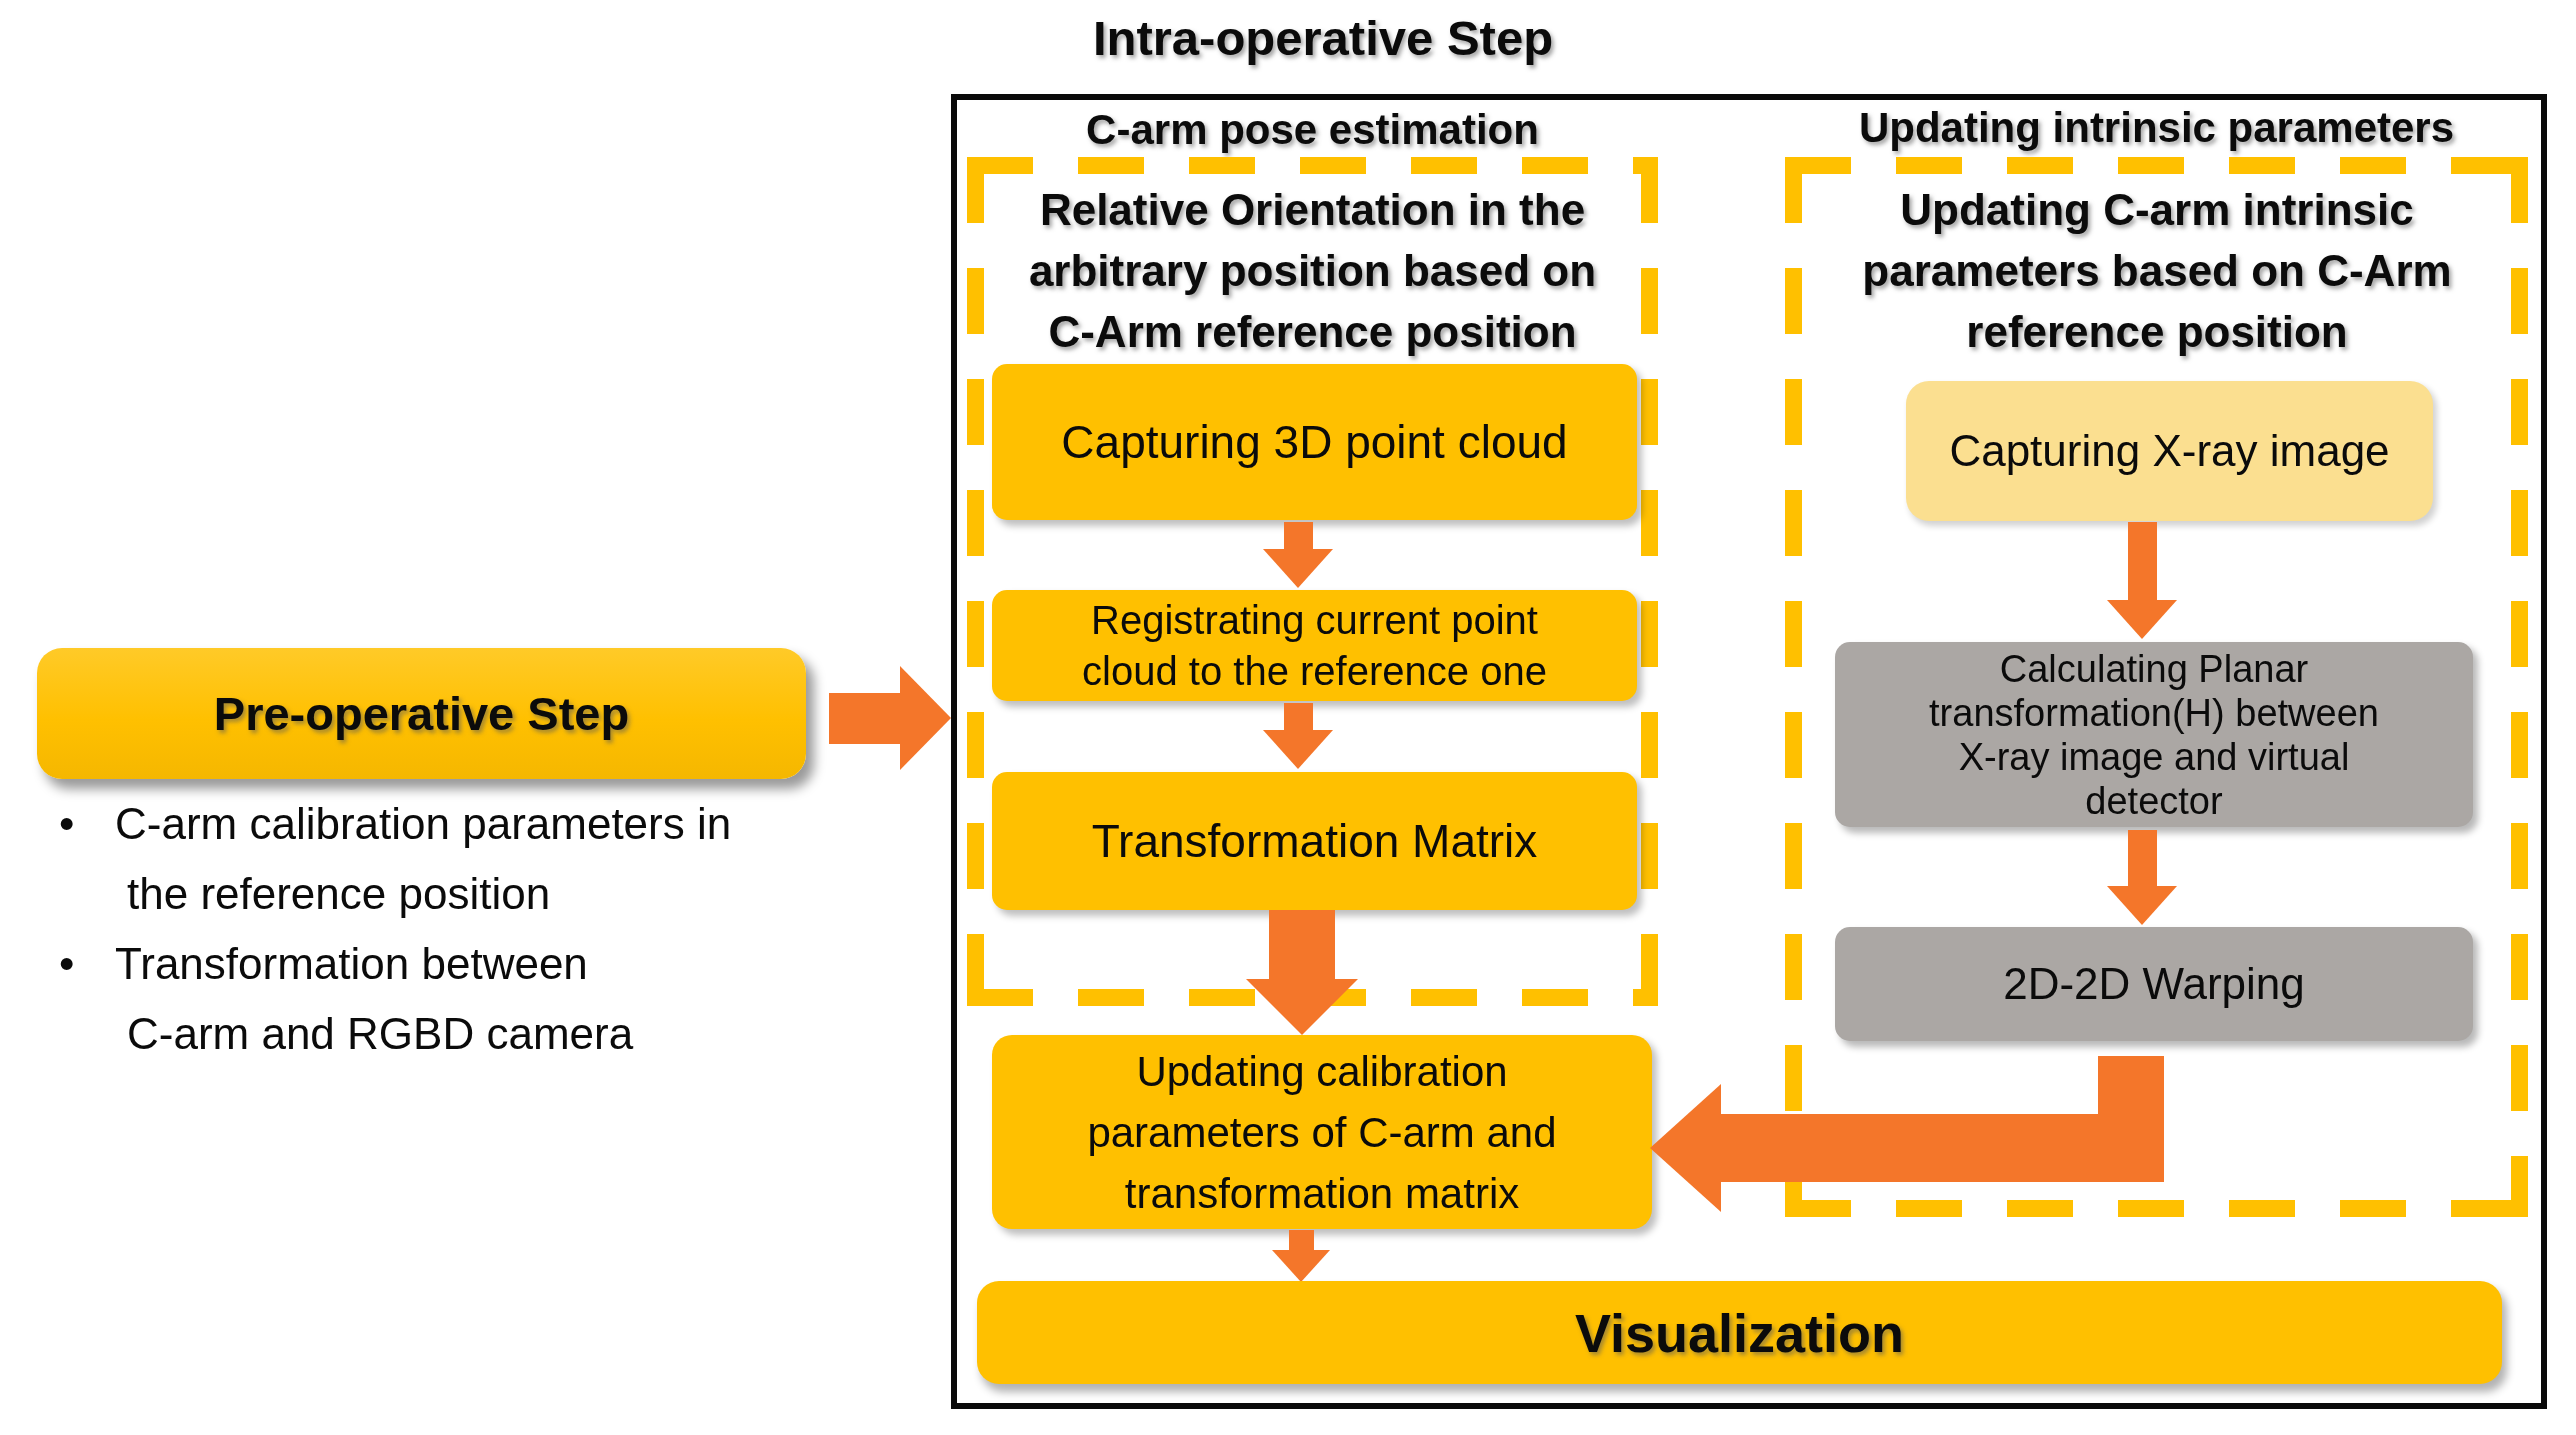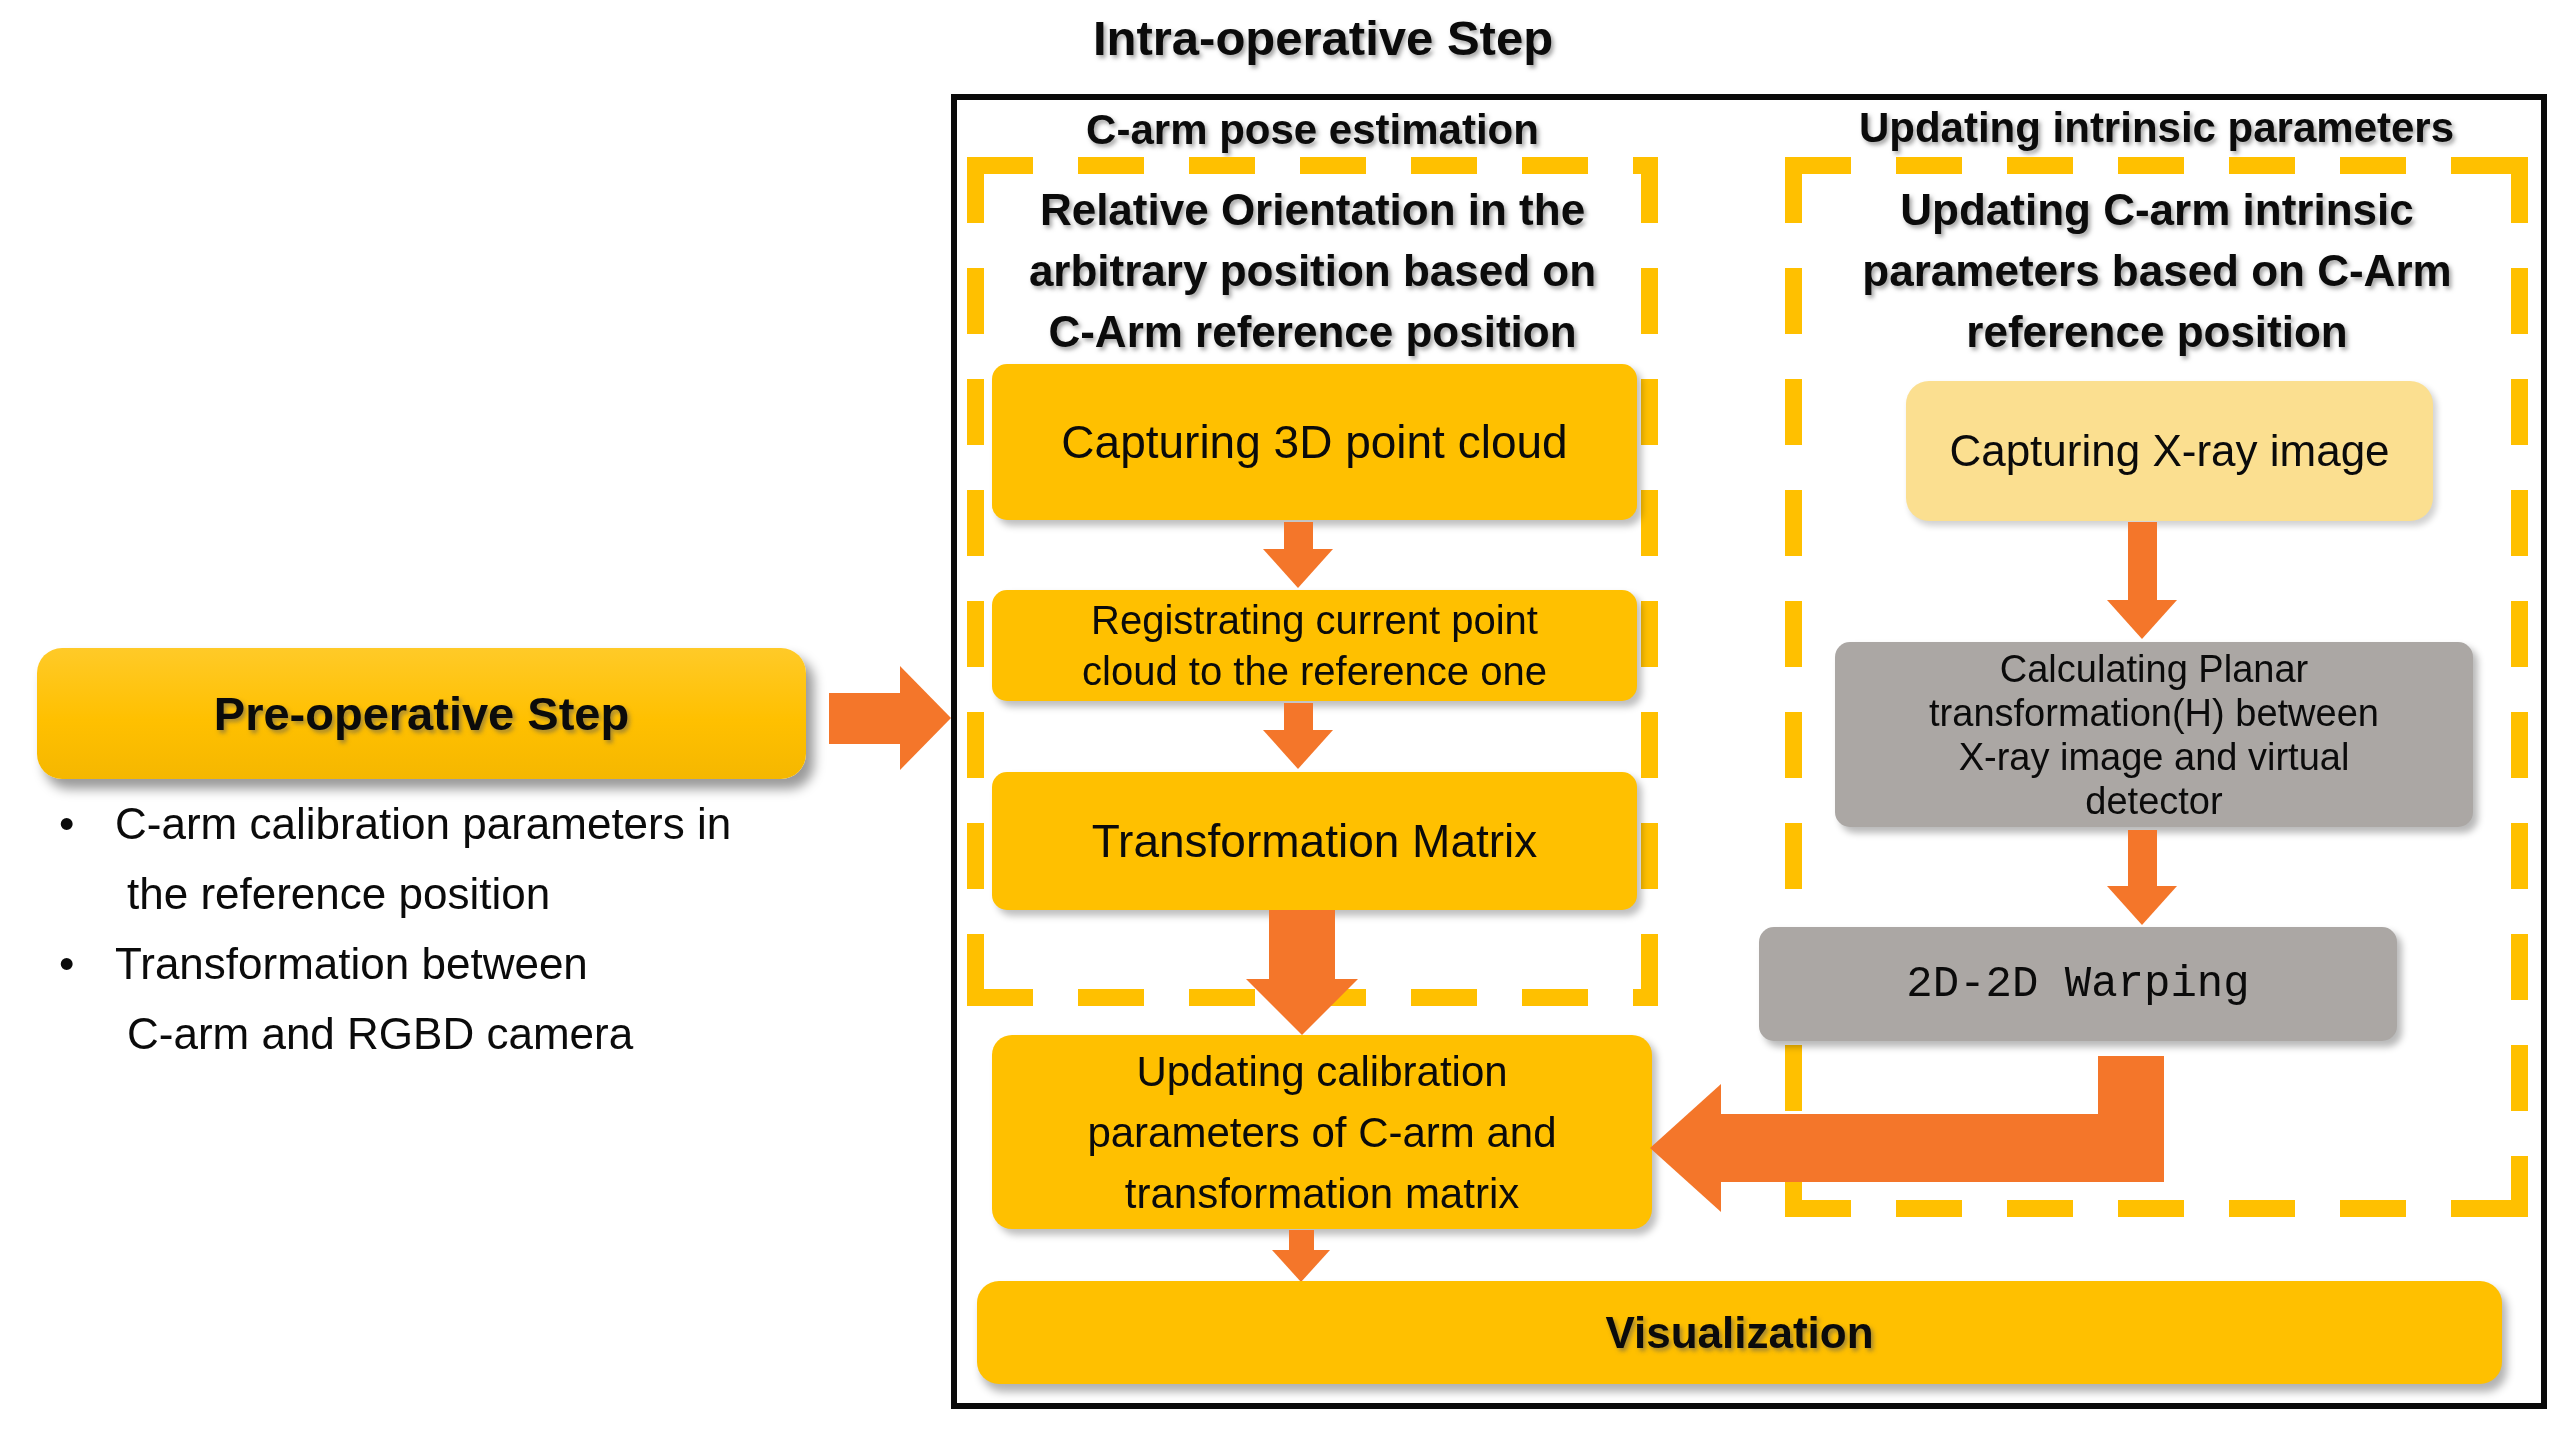--- a/index.html
+++ b/index.html
@@ -115,21 +115,21 @@
     border-top: 64px solid transparent; border-bottom: 64px solid transparent;
     border-right: 71px solid var(--arrow);
   }
 
   
   .vis-bar {
     position: absolute; left: 977px; top: 1281px; width: 1525px; height: 103px;
     background: var(--gold); border-radius: 22px;
     box-shadow: 4.2px 7.6px 8.4px rgba(0,0,0,0.30);
     display: flex; align-items: center; justify-content: center;
-    font-size: 44px;
+    font-size: 54px;
   }
 </style>
 </head>
 <body>
 
 <div class="canvas">
 
   <div class="title bold-shadow">Intra-operative Step</div>
 
   <div class="outer"></div>
@@ -204,21 +204,21 @@
     <div class="ln">transformation(H) between</div>
     <div class="ln">X-ray image and virtual</div>
     <div class="ln">detector</div>
   </div>
 
   <div class="vArrow" style="left:2107px; top:830px;">
     <div class="v-shaft" style="height:56px;"></div>
     <div class="v-head"></div>
   </div>
 
-  <div class="node grayn" style="left:1759px; top:927px; width:638px; height:114px; font-size:44px;font-family:Liberation Mono, monospace;">
+  <div class="node grayn" style="left:1835px; top:927px; width:638px; height:114px; font-size:44px;">
     <div class="ln">2D-2D Warping</div>
   </div>
 
   <div class="node gold" style="left:992px; top:1035px; width:660px; height:194px; font-size:42px; line-height:61px; border-radius:20px;">
     <div class="ln">Updating calibration</div>
     <div class="ln">parameters of C-arm and</div>
     <div class="ln">transformation matrix</div>
   </div>
 
   <div class="elbow-v"></div>

